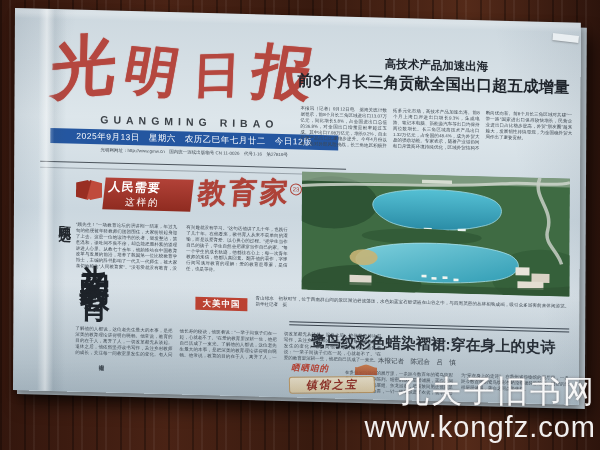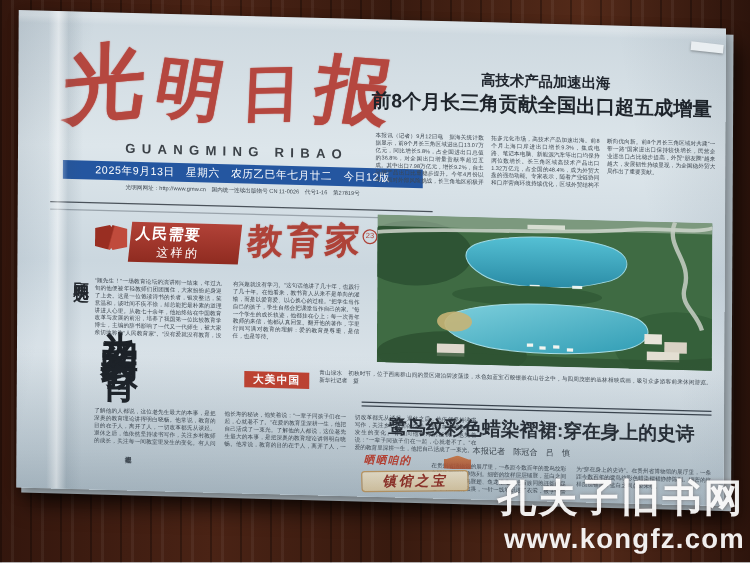--- a/index.html
+++ b/index.html
@@ -91,22 +91,22 @@
     clip-path:polygon(50% 0,90% 28%,100% 28%,100% 100%,0 100%,0 28%,10% 28%);opacity:.9;}
   #tbanner{position:absolute;left:0;top:13px;width:86px;height:17px;transform:rotate(-2deg);
     background:linear-gradient(180deg,#f6ead0,#e9d3a8);border:1px solid #c99c5e;border-radius:3px;
     color:#97291c;font-size:11px;font-weight:bold;font-style:italic;text-align:center;line-height:16px;
     letter-spacing:2px;box-sizing:border-box;font-family:"DejaVu Serif",serif;}
   
   #fold{left:538px;top:12px;width:26px;height:7px;background:#e9eef1;transform:rotate(5deg);box-shadow:0 1px 2px rgba(0,0,0,.3);}
   
   #wm{position:absolute;right:4px;bottom:6px;text-align:right;color:rgba(255,255,255,.93);z-index:10;
     text-shadow:0 0 3px rgba(60,30,20,.35);}
-  #wmname{font-size:31px;font-weight:bold;letter-spacing:2px;font-family:"DejaVu Serif",serif;}
-  #wmurl{font-size:22px;font-weight:bold;letter-spacing:1px;margin-top:-2px;}
+  #wmname{font-size:31px;font-weight:normal;letter-spacing:2px;font-family:"DejaVu Serif",serif;}
+  #wmurl{font-size:29px;font-weight:normal;letter-spacing:1px;margin-top:-2px;}
 </style>
 </head>
 <body>
 
 <div id="stage">
 
   <div id="pages"></div>
 
   <div id="sheet">
 

